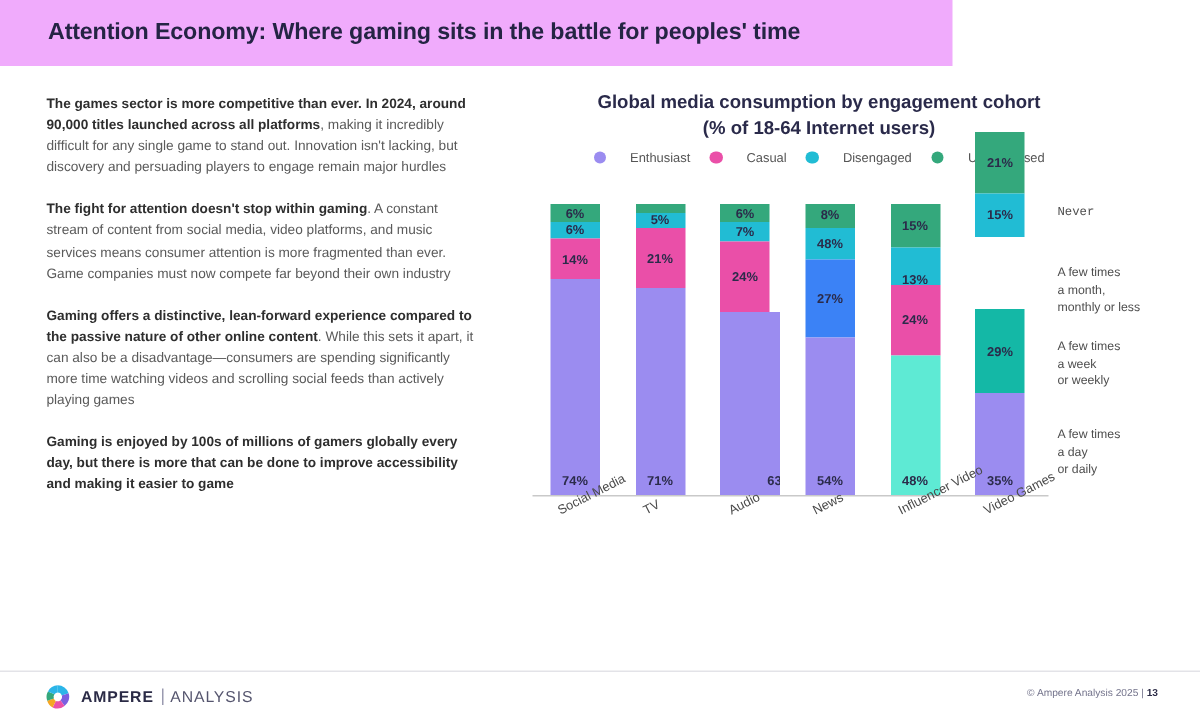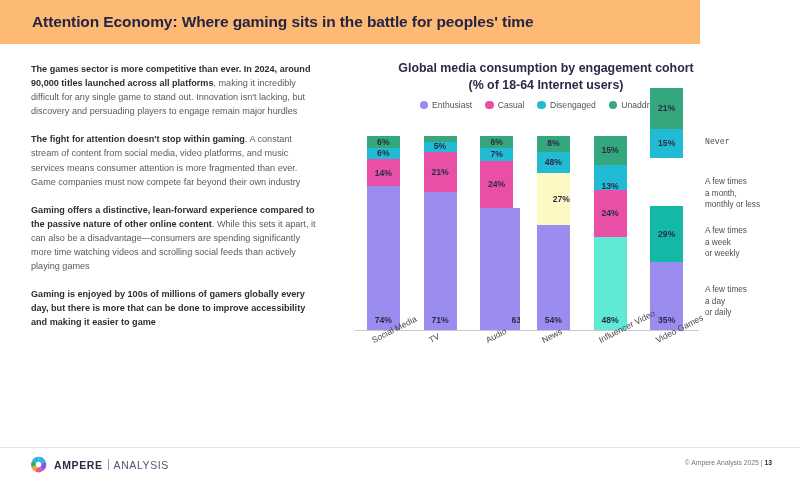--- a/index.html
+++ b/index.html
@@ -11,22 +11,22 @@
   }
   #slide {
     position: relative;
     width: 800px; height: 479px;
     background: #ffffff;
   }
 
   
   #header {
     position: absolute; left: 0; top: 0;
-    width: 700px; height: 44px;
-    background: #fdba74;
+    width: 635px; height: 44px;
+    background: #f0abfc;
   }
   #header-title {
     position: absolute; left: 32px; top: 13px;
     font-size: 15.5px; font-weight: bold;
     color: #242444; letter-spacing: -0.1px;
     white-space: nowrap;
   }
 
   
   #left-col {
@@ -55,21 +55,21 @@
   #chart-subtitle {
     text-align: center;
     font-size: 12.4px; font-weight: bold;
     color: #2a2a4a; line-height: 17px;
     width: 400px; margin-left: 6px;
   }
   #legend {
     display: flex; justify-content: center; align-items: center;
     gap: 13px; margin-top: 6px; width: 400px; margin-left: 6px;
   }
-  .legend-item { display: flex; align-items: center; gap: 4px; }
+  .legend-item { display: flex; align-items: center; gap: 16px; }
   .legend-dot { width: 8.5px; height: 8.5px; border-radius: 50%; display: block; }
   .legend-label { font-size: 8.6px; color: #555; }
 
   
   #plot {
     position: absolute; left: 15px; top: 76px;
     width: 340px; height: 196px;
   }
   #bars {
     position: absolute; left: 0; top: 0;
@@ -218,21 +218,21 @@
             </div>
           </div>
           <div class="bar-slot">
             <div class="bar">
               <div class="seg grn" style="background: rgb(52, 168, 124); height: 15.52px;">
                 <span>8%</span>
               </div>
               <div class="seg cyn" style="background: rgb(33, 188, 212); height: 21.34px;">
                 <span>48%</span>
               </div>
-              <div class="seg pnk" style="background: #fef9c3; height: 52.38px; justify-content: flex-end;">
+              <div class="seg pnk" style="background: #3b82f6; height: 52.38px;">
                 <span>27%</span>
               </div>
               <div class="seg pur" style="background: rgb(155, 140, 240); height: 104.76px;">
                 <span>54%</span>
               </div>
             </div>
           </div>
           <div class="bar-slot">
             <div class="bar">
               <div class="seg grn" style="background: rgb(52, 168, 124); height: 29.1px;">

